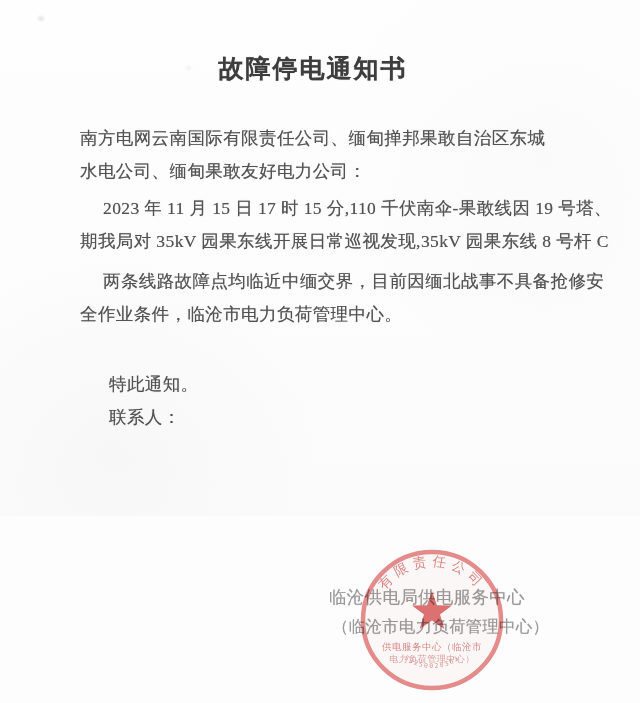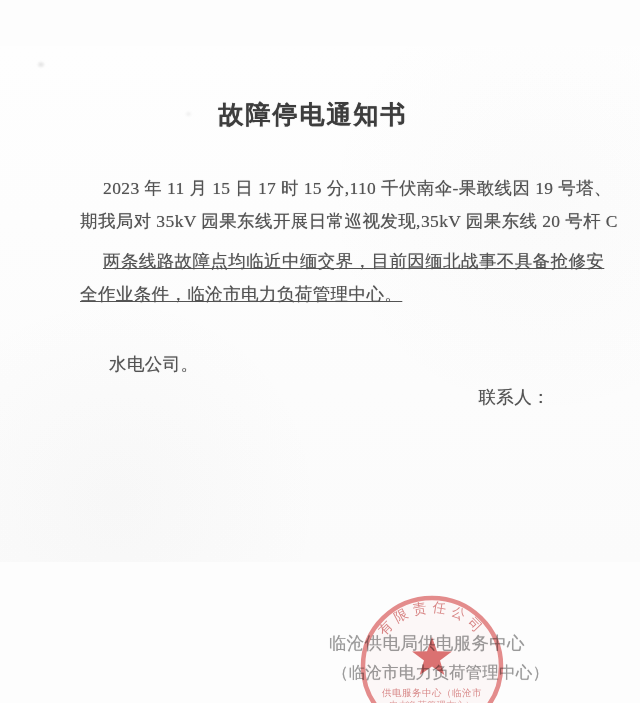--- a/index.html
+++ b/index.html
@@ -8,43 +8,42 @@
     background:#fdfdfd;
     font-family:"Liberation Serif","DejaVu Serif",serif;
     overflow:hidden;
   }
   .page{
     position:relative;width:640px;height:516px;
     background:
       radial-gradient(circle at 18% 88%, rgba(120,120,120,0.03), transparent 30%),
       radial-gradient(circle at 85% 30%, rgba(120,120,120,0.02), transparent 35%),
       linear-gradient(#fefefe,#fbfbfb);
-    margin-top: 46px;
   }
   .doc-title{
     position:absolute;top:52px;left:0;width:626px;
     text-align:center;
     font-size:25px;font-weight:bold;
     letter-spacing:2px;
     color:#3d3d3d;
     text-shadow:0 0 0.7px rgba(60,60,60,0.7);
   }
   .body-text{
     position:absolute;top:122px;left:80px;width:470px;
     font-size:17.5px;color:#535353;
     letter-spacing:0.4px;
     text-shadow:0 0 0.7px rgba(90,90,90,0.65);
   }
   .body-text .line{line-height:33px;white-space:nowrap;}
   .para{margin:0;}
   .para.indent .line:first-child{text-indent:23px;}
   .p2{margin-top:4px;}
-  .p3{margin-top:7px;text-decoration:underline;}
+  .p3{margin-top:7px;}
   .closing-line{margin-top:37px;text-indent:29px;line-height:33px;}
-  .contact-line{text-indent:29px;line-height:33px;text-align:right;}
+  .contact-line{text-indent:29px;line-height:33px;}
   .sig1{
     position:absolute;top:585px;left:329px;
     font-size:17.5px;color:#9a9a9a;letter-spacing:0.3px;white-space:nowrap;
     text-shadow:0 0 0.7px rgba(150,150,150,0.6);
   }
   .sig2{
     position:absolute;top:616px;left:332px;
     font-size:16.5px;color:#9a9a9a;letter-spacing:0.2px;white-space:nowrap;
     text-shadow:0 0 0.7px rgba(150,150,150,0.6);
   }
@@ -65,29 +64,33 @@
 <body>
 
 <div class="page">
 
   <div class="smudge smudge-a"></div>
   <div class="smudge smudge-b"></div>
 
   <div class="doc-title">故障停电通知书</div>
 
   <div class="body-text">
+    <div class="para p1">
+      <div class="line">南方电网云南国际有限责任公司、缅甸掸邦果敢自治区东城</div>
+      <div class="line">水电公司、缅甸果敢友好电力公司：</div>
+    </div>
     <div class="para p2 indent">
       <div class="line">2023 年 11 月 15 日 17 时 15 分,110 千伏南伞-果敢线因 19 号塔、</div>
-      <div class="line">期我局对 35kV 园果东线开展日常巡视发现,35kV 园果东线 20 号杆 C</div>
+      <div class="line">期我局对 35kV 园果东线开展日常巡视发现,35kV 园果东线 8 号杆 C</div>
     </div>
     <div class="para p3 indent">
       <div class="line">两条线路故障点均临近中缅交界，目前因缅北战事不具备抢修安</div>
       <div class="line">全作业条件，临沧市电力负荷管理中心。</div>
     </div>
-    <div class="closing-line">水电公司。</div>
+    <div class="closing-line">特此通知。</div>
     <div class="contact-line">联系人：</div>
   </div>
 
   <div class="sig1">临沧供电局供电服务中心</div>
   <div class="sig2">（临沧市电力负荷管理中心）</div>
 
   <svg class="seal" viewBox="0 0 160 152" xmlns="http://www.w3.org/2000/svg">
     <defs>
       <path id="arcTop" d="M 22 78 A 58 58 0 0 1 138 78" fill="none"></path>
       <path id="arcBottom" d="M 42 102 A 46 46 0 0 0 118 102" fill="none"></path>

